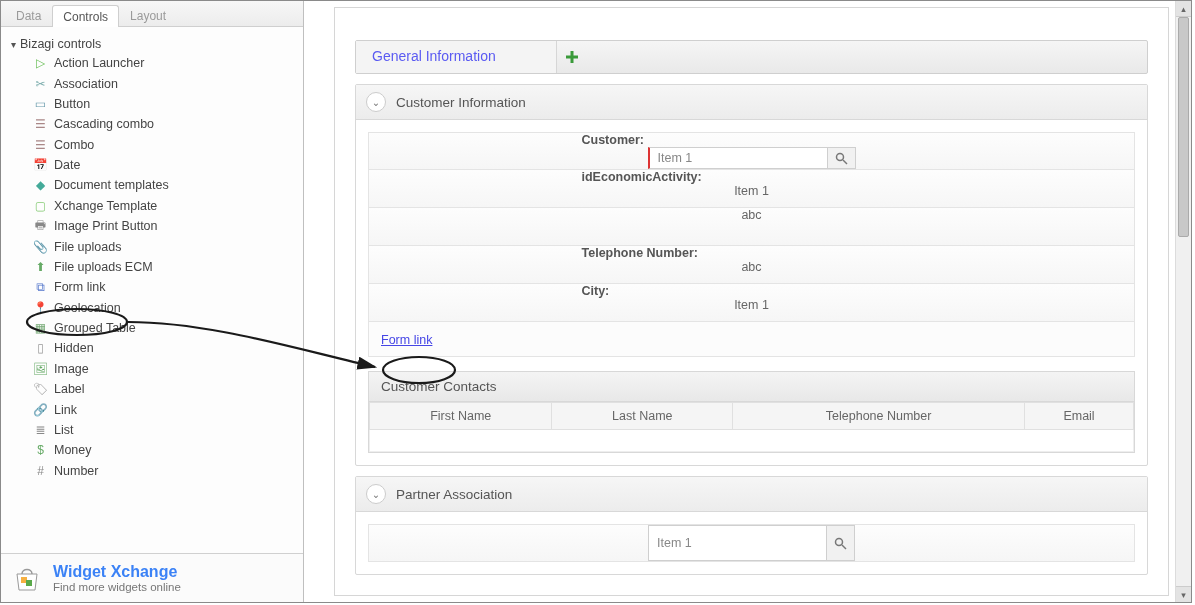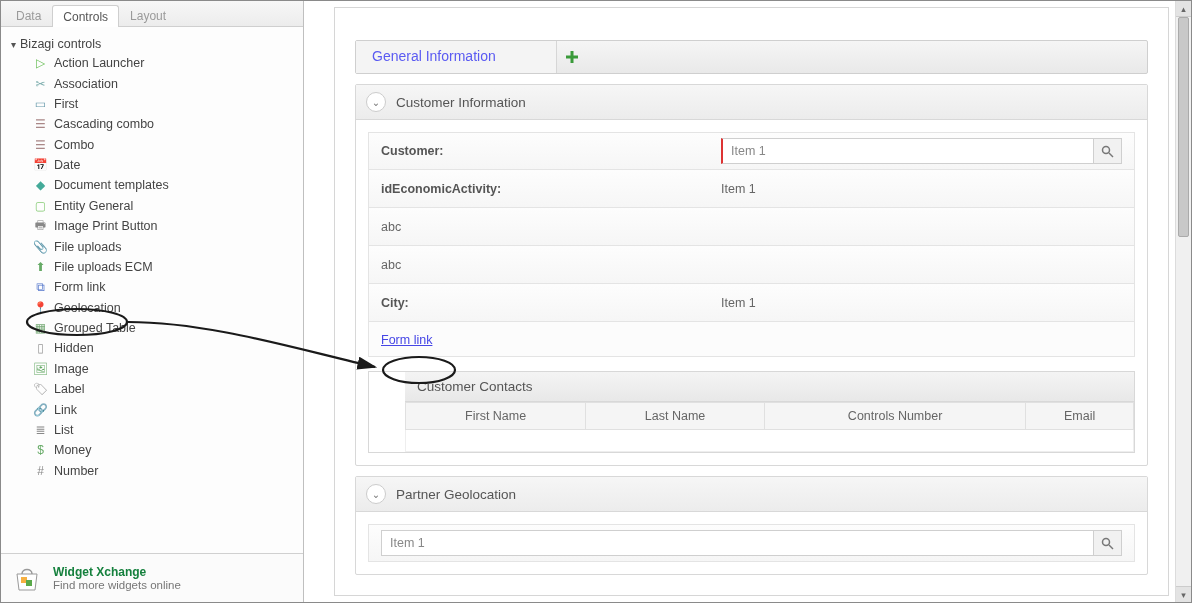--- a/index.html
+++ b/index.html
@@ -12,46 +12,46 @@
   .tab.active { background:#fff; color:#555; border-color:#cfcfcf; position:relative; top:1px;text-align:right; }
   .tree-wrap { flex:1; overflow-y:auto; padding:8px 4px 4px 10px; }
   .tree-root { font-size:12.5px; color:#444; }
   .root-row { display:flex; align-items:center; gap:4px; padding:2px 0; cursor:pointer; }
   .root-arrow { font-size:10px; color:#555; }
   .tree-children { padding-left:18px; }
   .ctl { display:flex; align-items:center; gap:6px; padding:2.7px 4px; cursor:pointer; white-space:nowrap; font-size:12.5px; color:#444; border-radius:2px; }
   .ico { width:15px; height:15px; display:inline-flex; align-items:center; justify-content:center; font-size:12px; color:#6b8; }
   .widget-x { border-top:1px solid #d0d0d0; padding:8px 10px; display:flex; gap:10px; align-items:center; background:#fbfbfb; }
   .wx-icon { width:32px; height:32px; }
-  .wx-title { font-size:12px; font-weight:bold; color:#15803d; }
+  .wx-title { font-size:16px; font-weight:bold; color:#3b82f6; }
   .wx-sub   { font-size:11.5px; color:#777; }
 
   
   .right { flex:1; background:#fff; display:flex; }
   .canvas-outer { margin:6px 6px 6px 30px; flex:1; border:1px solid #d6d6d6; background:#fff; overflow-y:auto; }
   .canvas-inner { padding:32px 20px 20px 20px; }
 
   .tabstrip { display:flex; align-items:stretch; border:1px solid #cfcfcf; border-radius:2px; background:linear-gradient(#f5f5f5,#e9e9e9); height:34px; }
   .tabstrip .mtab { padding:7px 60px 7px 16px; background:#f4f4f4; border-right:1px solid #d6d6d6; font-size:14px; color:#5a5af2; font-weight:500; cursor:pointer; }
   .tabstrip .plus { width:30px; display:flex; align-items:center; justify-content:center; cursor:pointer; }
 
   .group { margin-top:10px; border:1px solid #d8d8d8; border-radius:2px; }
   .group-head { background:linear-gradient(#f6f6f6,#ececec); border-bottom:1px solid #d8d8d8; padding:7px 10px; display:flex; align-items:center; gap:10px; font-size:13.5px; color:#555; }
   .chev { width:20px; height:20px; border:1px solid #ccc; border-radius:10px; background:#fff; display:flex; align-items:center; justify-content:center; font-size:10px; color:#777; cursor:pointer;}
   .group-body { padding:12px; }
 
-  .frow { display:flex; align-items:center; border:1px solid #e4e4e4; border-top:none; background:linear-gradient(#fdfdfd,#f6f6f6); min-height:38px; padding:0 12px; font-size:13px; }
+  .frow { display:flex; align-items:center; border:1px solid #e4e4e4; border-top:none; background:linear-gradient(#fdfdfd,#f6f6f6); min-height:38px; padding:0 12px; font-size:13px;flex-direction:column; }
   .frow:first-child { border-top:1px solid #e4e4e4; }
   .flabel { width:340px; color:#555; font-weight:600; font-size:12.5px; }
   .fval { color:#666; font-size:12.5px; }
   .searchbox { flex:1; display:flex; border:1px solid #cfcfcf; border-left:2px solid #d33; background:#fff; height:26px; }
   .searchbox input { flex:1; border:none; outline:none; padding:0 8px; font-size:12.5px; color:#888; }
   .searchbox .sbtn { width:28px; border-left:1px solid #cfcfcf; background:#f1f1f1; display:flex; align-items:center; justify-content:center; cursor:pointer; }
 
-  .subtable { margin-top:14px; border:1px solid #d8d8d8;padding-left:36px; }
+  .subtable { margin-top:14px; border:1px solid #d8d8d8; }
   .subtable .sthead { background:linear-gradient(#f4f4f4,#e8e8e8); border-bottom:1px solid #d8d8d8; padding:7px 12px; font-size:13.5px; color:#555; }
   .subtable table { width:100%; border-collapse:collapse; font-size:12.5px; }
   .subtable th { background:#f5f5f5; border:1px solid #e0e0e0; padding:6px; font-weight:normal; color:#666; }
   .subtable td.blank { height:22px; border:1px solid #eee; }
 
   .formlink-row { border:1px solid #e4e4e4; border-top:none; padding:8px 12px; background:#fcfcfc; }
   .formlink { color:#4646e6; font-size:12.5px; text-decoration:underline; cursor:pointer; }
 
   
   .anno { position:absolute; inset:0; pointer-events:none; }
@@ -84,41 +84,41 @@
             <div class="ctl">
               <span class="ico" style="color:#6bbf59">▷</span>
               <span>Action Launcher</span>
             </div>
             <div class="ctl">
               <span class="ico" style="color:#7aa">✂</span>
               <span>Association</span>
             </div>
             <div class="ctl">
               <span class="ico" style="color:#69a">▭</span>
-              <span>First</span>
+              <span>Button</span>
             </div>
             <div class="ctl">
               <span class="ico" style="color:#a88">☰</span>
               <span>Cascading combo</span>
             </div>
             <div class="ctl">
               <span class="ico" style="color:#a88">☰</span>
               <span>Combo</span>
             </div>
             <div class="ctl">
               <span class="ico" style="color:#a66">📅</span>
               <span>Date</span>
             </div>
             <div class="ctl">
               <span class="ico" style="color:#4a9">◆</span>
               <span>Document templates</span>
             </div>
             <div class="ctl">
               <span class="ico" style="color:#8c7">▢</span>
-              <span>Entity General</span>
+              <span>Xchange Template</span>
             </div>
             <div class="ctl">
               <span class="ico" style="color:#888">🖶</span>
               <span>Image Print Button</span>
             </div>
             <div class="ctl">
               <span class="ico" style="color:#888">📎</span>
               <span>File uploads</span>
             </div>
             <div class="ctl">
@@ -215,55 +215,56 @@
               </div>
             </div>
             <div class="frow">
               <div class="flabel">idEconomicActivity:</div>
               <div class="fval">Item 1</div>
             </div>
             <div class="frow">
               <div class="fval">abc</div>
             </div>
             <div class="frow">
+              <div class="flabel">Telephone Number:</div>
               <div class="fval">abc</div>
             </div>
             <div class="frow">
               <div class="flabel">City:</div>
               <div class="fval">Item 1</div>
             </div>
             <div class="formlink-row">
               <a class="formlink">Form link</a>
             </div>
 
             <div class="subtable">
               <div class="sthead">Customer Contacts</div>
               <table>
                 <thead>
                     <tr id="contacts-head">
                       <th>First Name</th>
                       <th>Last Name</th>
-                      <th>Controls Number</th>
+                      <th>Telephone Number</th>
                       <th>Email</th>
                     </tr>
                   </thead>
                 <tbody>
                     <tr>
                       <td class="blank" colspan="4"></td>
                     </tr>
                   </tbody>
               </table>
             </div>
           </div>
         </div>
 
         <div class="group">
           <div class="group-head">
             <span class="chev">⌄</span>
-            <span>Partner Geolocation</span>
+            <span>Partner Association</span>
           </div>
           <div class="group-body">
             <div class="frow">
               <div class="searchbox" style="border-left:1px solid #cfcfcf">
                 <input value="Item 1" style="">
                 <div class="sbtn">
                   <svg width="13" height="13" viewBox="0 0 13 13">
                       <circle cx="5" cy="5" r="3.5" fill="none" stroke="#777" stroke-width="1.5"></circle>
                       <line x1="8" y1="8" x2="12" y2="12" stroke="#777" stroke-width="1.5"></line>
                     </svg>

